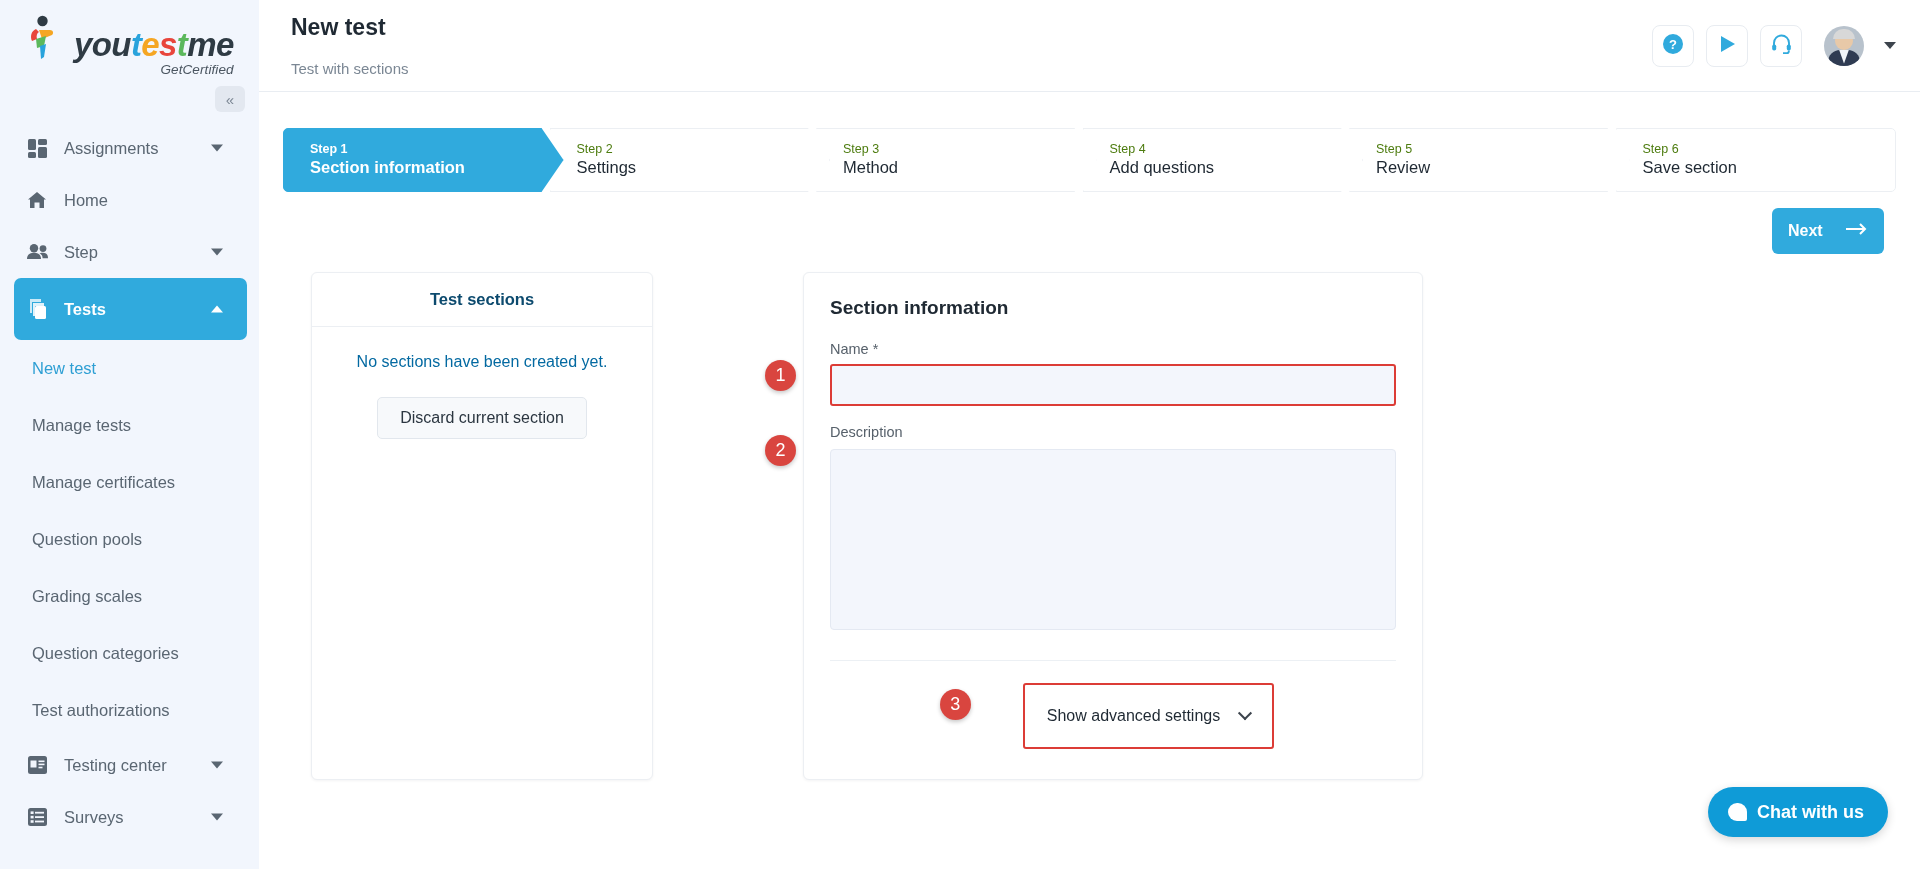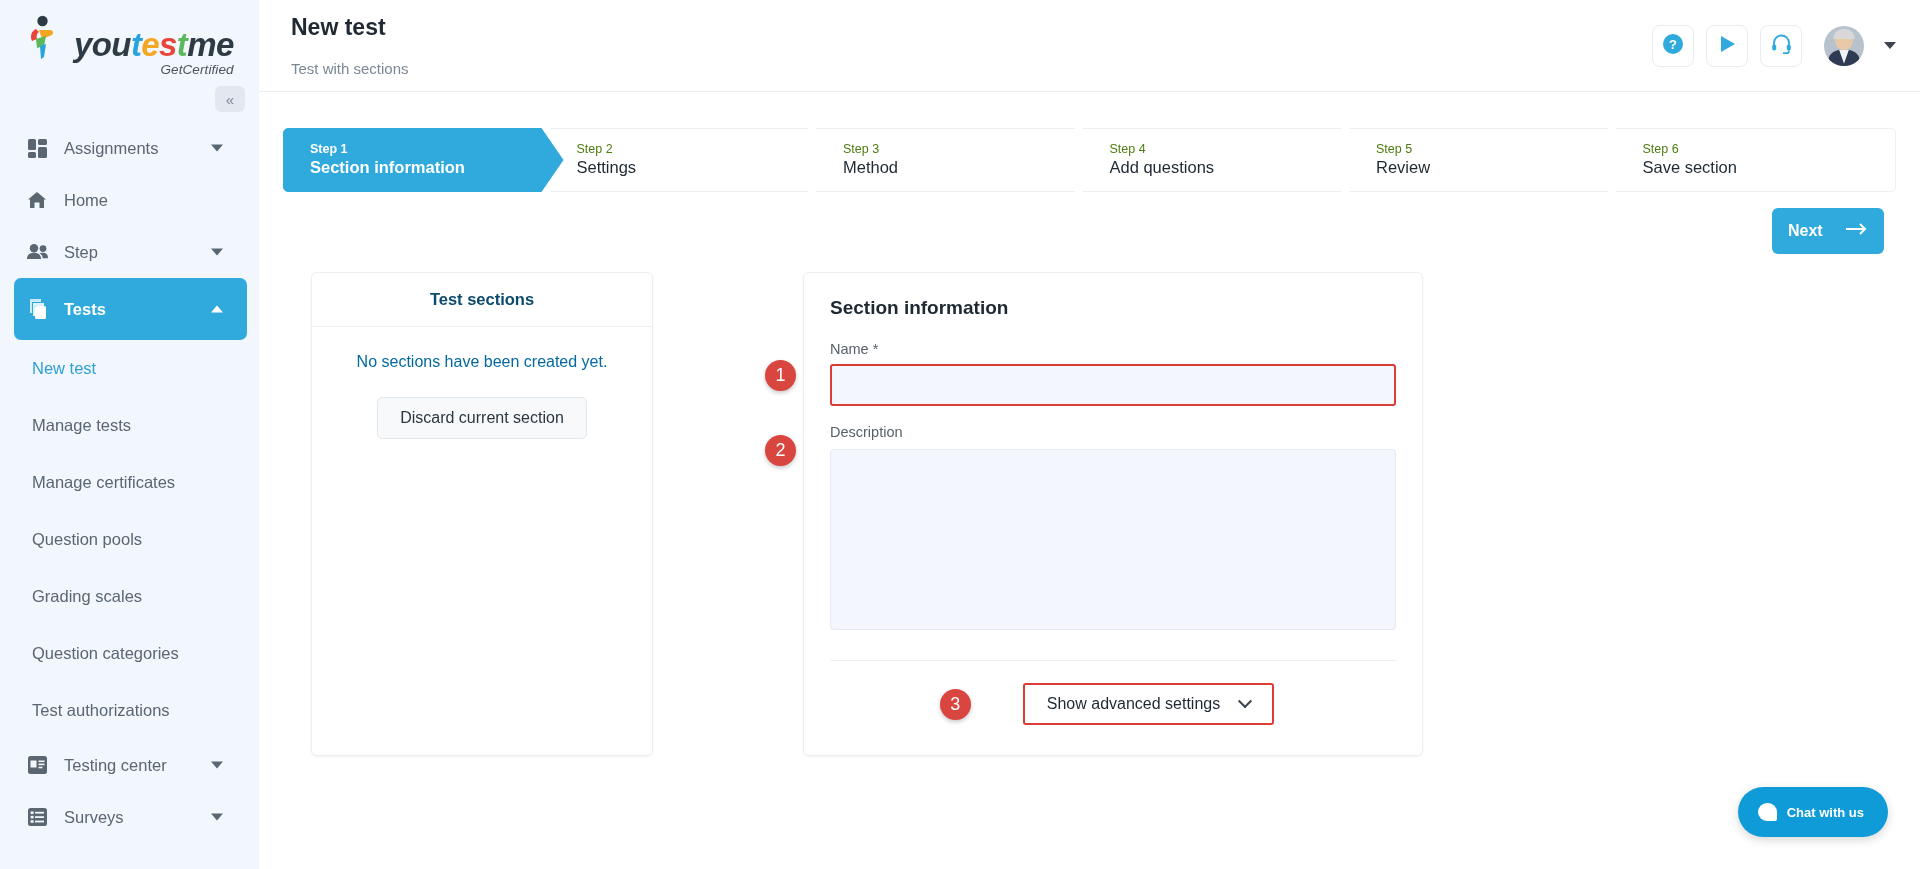--- a/index.html
+++ b/index.html
@@ -178,21 +178,21 @@
     width: 100%; height: 181px; background: #f3f6fc;
     border: 1px solid #e4e9f2; border-radius: 4px; outline: none; resize: none;
     font-size: 15px; padding: 10px; margin-top: 2px;
     font-family: "Liberation Sans", sans-serif;
   }
   .field-gap { height: 18px; }
   .divider { border-top: 1px solid #ecf0f4; margin: 26px 0 22px; }
   .adv-row { display: flex; justify-content: center; }
   .adv-btn {
     border: 2px solid #dc3c36; background: #fff; border-radius: 3px;
-    padding: 10px 22px; font-size: 16px; color: #1f2933; cursor: pointer;
+    padding: 22px 22px; font-size: 16px; color: #1f2933; cursor: pointer;
     display: flex; align-items: center; gap: 20px;
     font-family: "Liberation Sans", sans-serif;
     margin-left: 40px;
   }
   .chev {
     width: 10px; height: 10px; border-right: 2px solid #3c444d;
     border-bottom: 2px solid #3c444d; transform: rotate(45deg) translate(-2px,-2px);
   }
 
   .badge {
@@ -201,21 +201,21 @@
     display: flex; align-items: center; justify-content: center;
     box-shadow: 0 2px 4px rgba(0,0,0,0.22); z-index: 5;
     font-family: "Liberation Sans", sans-serif;
   }
 
   .chat-btn {
     position: absolute; right: 32px; bottom: 32px;
     background: #0f9bd7; color: #fff; border-radius: 26px;
     height: 50px; padding: 0 24px 0 20px;
     display: flex; align-items: center; gap: 10px;
-    font-size: 13px; font-weight: 700; cursor: pointer;
+    font-size: 18px; font-weight: 700; cursor: pointer;
     box-shadow: 0 3px 10px rgba(0,0,0,0.16);
   }
   .chat-bubble {
     width: 19px; height: 18px; background: #fff;
     border-radius: 9px 9px 2px 9px;
   }
 </style>
 </head>
 <body>
 

